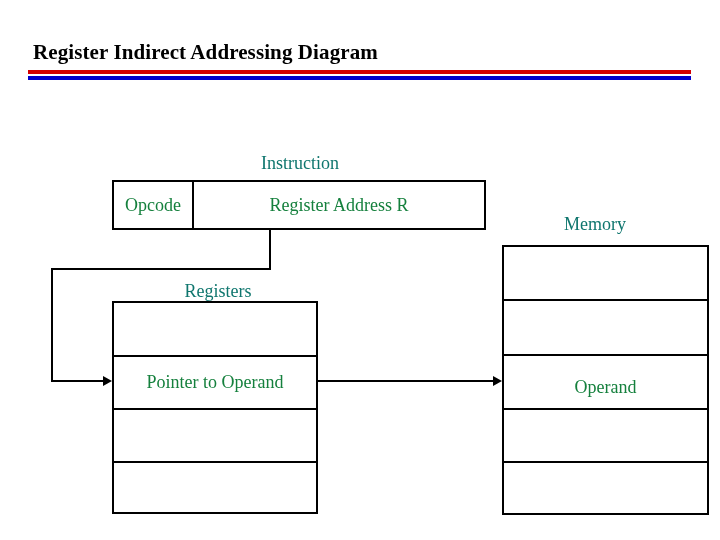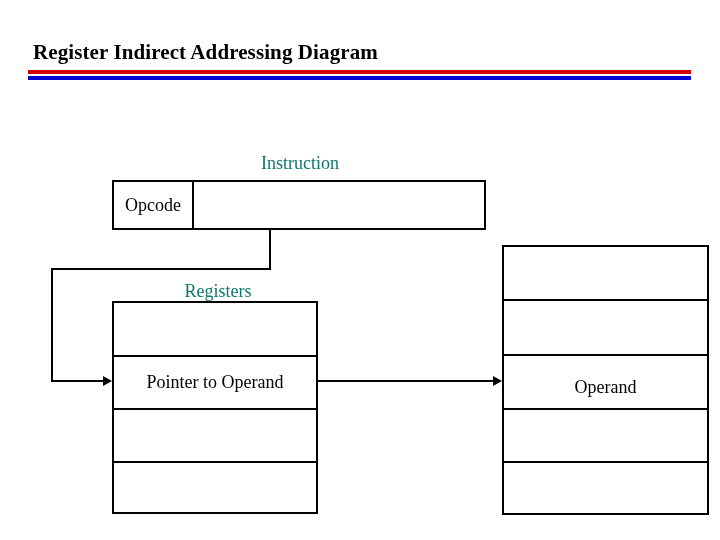--- a/index.html
+++ b/index.html
@@ -65,21 +65,21 @@
     border: 2px solid #000000;
     background: transparent;
   }
   .cell {
     position: absolute;
     box-sizing: border-box;
     display: flex;
     align-items: center;
     justify-content: center;
     font-size: 18px;
-    color: #000000;
+    color: #15803d;
     white-space: nowrap;
   }
   .hdiv {
     position: absolute;
     background: #000000;
     height: 2px;
   }
   .vdiv {
     position: absolute;
     background: #000000;
@@ -113,20 +113,21 @@
 
   <div class="title">Register Indirect Addressing Diagram</div>
   <div class="rule-red"></div>
   <div class="rule-blue"></div>
 
   <div class="lbl" style="left:230px; top:153px; width:140px;">Instruction</div>
 
   <div class="box" style="left:112px; top:180px; width:374px; height:50px;"></div>
   <div class="vdiv" style="left:192px; top:180px; height:50px;"></div>
   <div class="cell" style="left:114px; top:182px; width:78px; height:46px;">Opcode</div>
+  <div class="cell" style="left:194px; top:182px; width:290px; height:46px;">Register Address R</div>
 
   <div class="vline" style="left:269px; top:230px; height:40px;"></div>
   <div class="hline" style="left:51px; top:268px; width:220px;"></div>
   <div class="vline" style="left:51px; top:268px; height:114px;"></div>
   <div class="hline" style="left:51px; top:380px; width:59px;"></div>
   <div class="arrowhead" style="left:103px; top:380px; margin-top:-4px;"></div>
 
   <div class="lbl" style="left:158px; top:281px; width:120px;">Registers</div>
 
   <div class="box" style="left:112px; top:301px; width:206px; height:213px;"></div>
@@ -135,20 +136,21 @@
   <div class="hdiv" style="left:112px; top:461px; width:206px;"></div>
 
   <div class="cell" style="left:114px; top:303px; width:202px; height:52px;"></div>
   <div class="cell" style="left:114px; top:357px; width:202px; height:51px;">Pointer to Operand</div>
   <div class="cell" style="left:114px; top:410px; width:202px; height:51px;"></div>
   <div class="cell" style="left:114px; top:463px; width:202px; height:49px;"></div>
 
   <div class="hline" style="left:318px; top:380px; width:176px;"></div>
   <div class="arrowhead" style="left:493px; top:380px; margin-top:-4px;"></div>
 
+  <div class="lbl" style="left:535px; top:214px; width:120px;">Memory</div>
 
   <div class="box" style="left:502px; top:245px; width:207px; height:270px;"></div>
   <div class="hdiv" style="left:502px; top:299px; width:207px;"></div>
   <div class="hdiv" style="left:502px; top:354px; width:207px;"></div>
   <div class="hdiv" style="left:502px; top:408px; width:207px;"></div>
   <div class="hdiv" style="left:502px; top:461px; width:207px;"></div>
 
   <div class="cell" style="left:504px; top:247px; width:203px; height:52px;"></div>
   <div class="cell" style="left:504px; top:301px; width:203px; height:53px;"></div>
   <div class="cell" style="left:504px; top:356px; width:203px; height:63px;">Operand</div>

